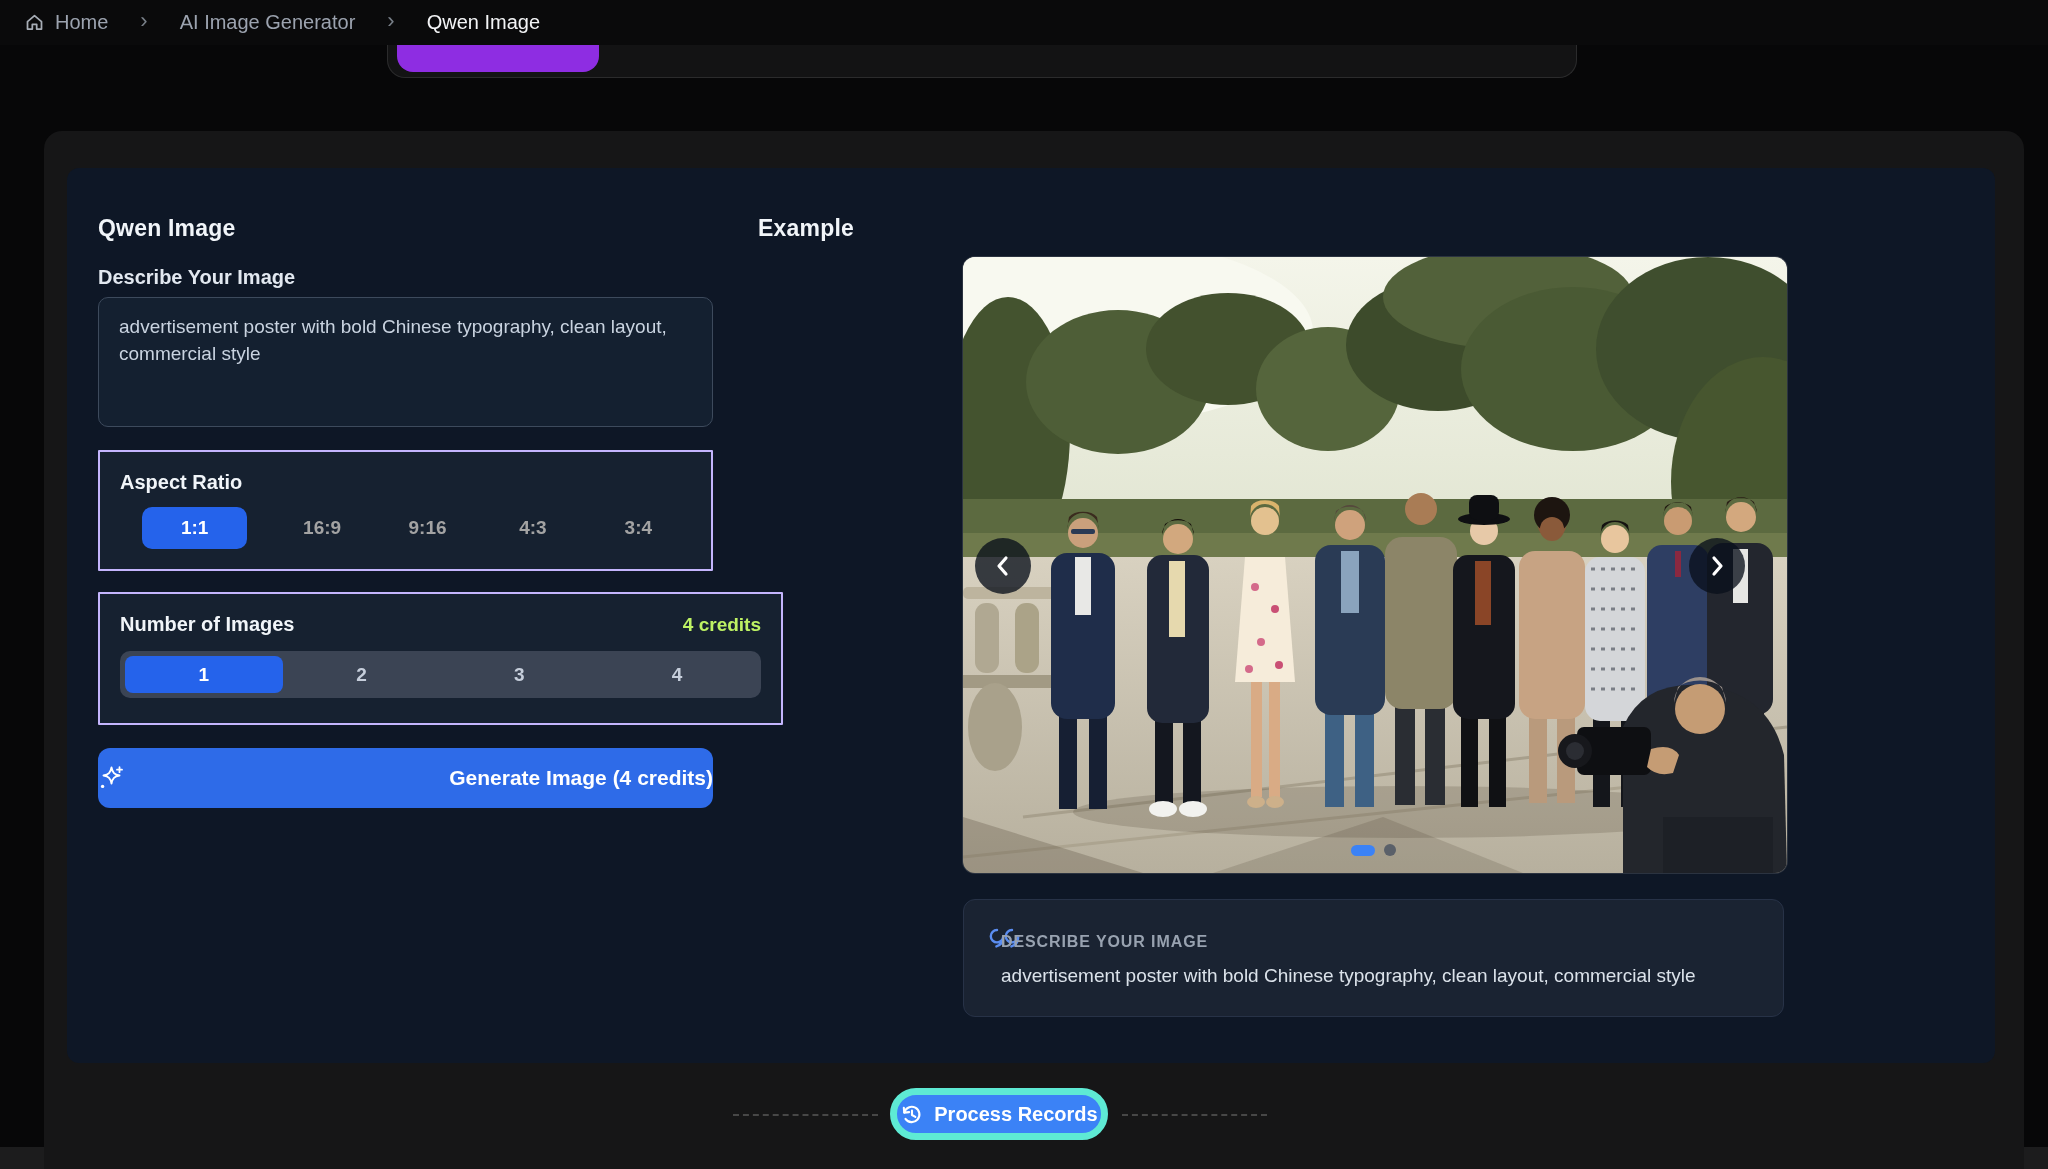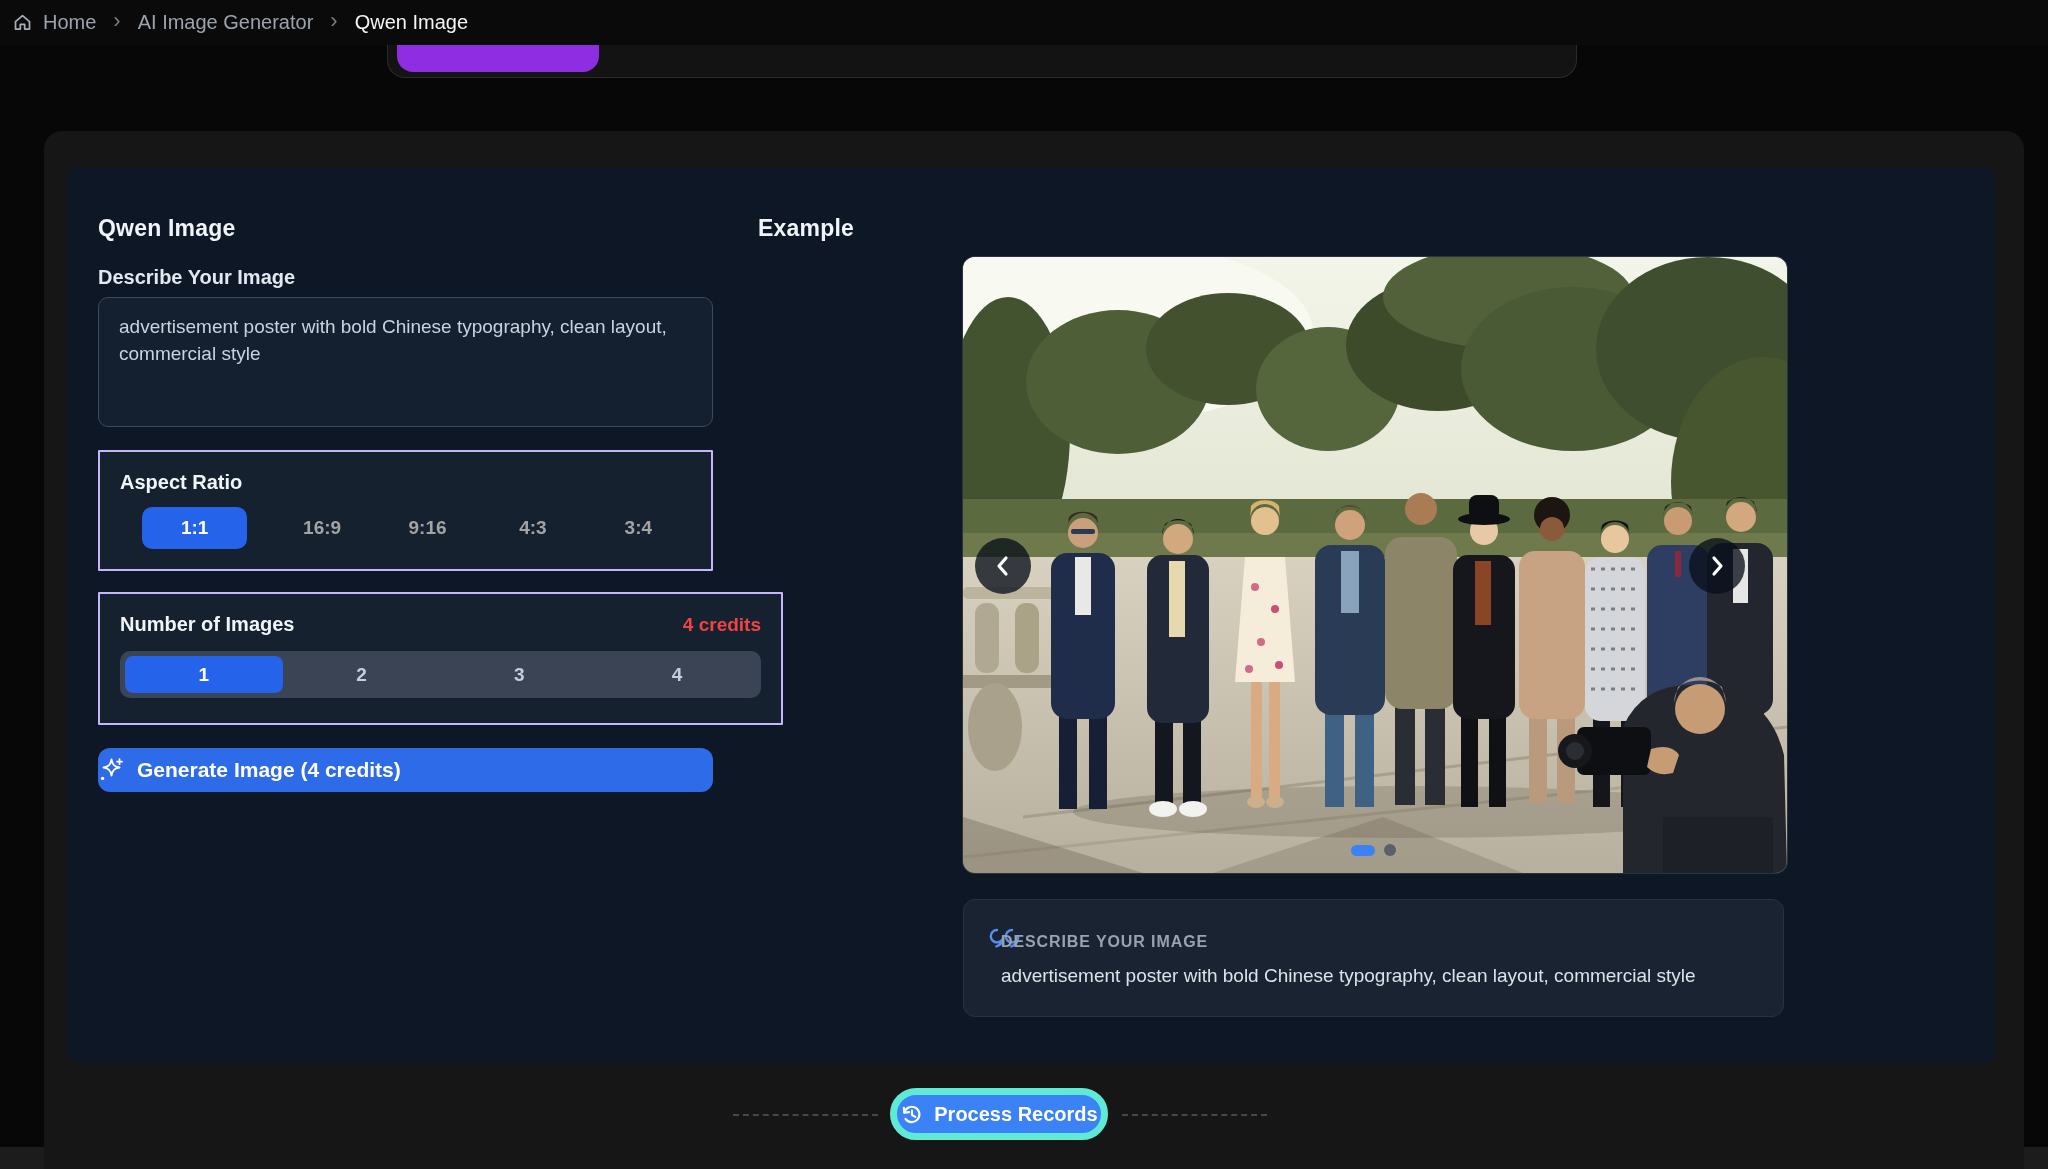--- a/index.html
+++ b/index.html
@@ -3,21 +3,21 @@
 <meta charset="utf-8">
 <style>
   * { margin:0; padding:0; box-sizing:border-box; }
   html,body { background:#060607; }
   body { font-family:"Liberation Sans", sans-serif; }
   #page { position:relative; width:2048px; height:1169px; background:#070708; overflow:hidden; }
 
   
   #header { position:absolute; left:0; top:0; width:2048px; height:45px;
             background:#0a0a0b; z-index:30; display:flex; align-items:center;
-            padding-left:12px; gap:17px; }
+            padding-left:24px; gap:32px; }
   .crumb { font-size:20px; color:#9ca3af; display:flex; align-items:center; gap:10px; }
   .crumb.current { color:#f3f4f6; font-weight:500; }
   .crumb-sep { color:#787f88; font-size:22px; line-height:1; padding-bottom:3px; }
   .home-ic { width:21px; height:21px; display:block; }
 
   
   #panel-remnant { position:absolute; left:387px; top:0px; width:1190px; height:78px;
                    background:#131314; border:1px solid #2b2b2c; border-top:none;
                    border-radius:0 0 18px 18px; overflow:hidden; z-index:10; }
   .purple-pill { position:absolute; left:9px; top:-20px; width:202px; height:92px;
@@ -48,31 +48,31 @@
   #ar-card  { left:98px; top:450px; width:615px; height:121px; }
   #num-card { left:98px; top:592px; width:685px; height:133px; }
 
   .ar-row { display:flex; margin-top:13px; height:42px; }
   .ar-opt { flex:1; display:flex; align-items:center; justify-content:center;
             font-size:19px; font-weight:700; color:#a3a3a3; border-radius:10px;
             cursor:pointer; }
   .ar-opt.sel { background:#2563eb; color:#ffffff; font-weight:700; margin:0 22px; }
 
   .num-head { display:flex; justify-content:space-between; align-items:center; }
-  .credits { font-size:19px; font-weight:600; color:#ef4444; }
+  .credits { font-size:19px; font-weight:600; color:#bef264; }
   .seg { display:flex; margin-top:15px; height:47px; background:#3b4454;
          border-radius:10px; padding:5px; }
   .seg-opt { flex:1; display:flex; align-items:center; justify-content:center;
              font-size:19px; font-weight:600; color:#c6cedb; border-radius:8px;
              cursor:pointer; }
   .seg-opt.sel { background:#2563eb; color:#fff; font-weight:700; }
 
-  #generate-btn { left:98px; top:748px; width:615px; height:44px;
+  #generate-btn { left:98px; top:748px; width:615px; height:60px;
                   background:#2e6be8; border:none; border-radius:12px; cursor:pointer;
-                  display:flex; align-items:center; justify-content:flex-start; gap:13px;
+                  display:flex; align-items:center; justify-content:space-between; gap:13px;
                   color:#ffffff; font-size:21px; font-weight:600;
                   font-family:"Liberation Sans", sans-serif; }
 
   
   #carousel { left:963px; top:257px; width:824px; height:616px; border-radius:12px;
               overflow:hidden; box-shadow:0 0 0 1px rgba(255,255,255,.12); }
   .nav-btn { position:absolute; top:281px; width:56px; height:56px; border-radius:50%;
              background:rgba(9,15,27,.78); border:none; cursor:pointer; z-index:9;
              display:flex; align-items:center; justify-content:center; }
   #prev-btn { left:12px; }

